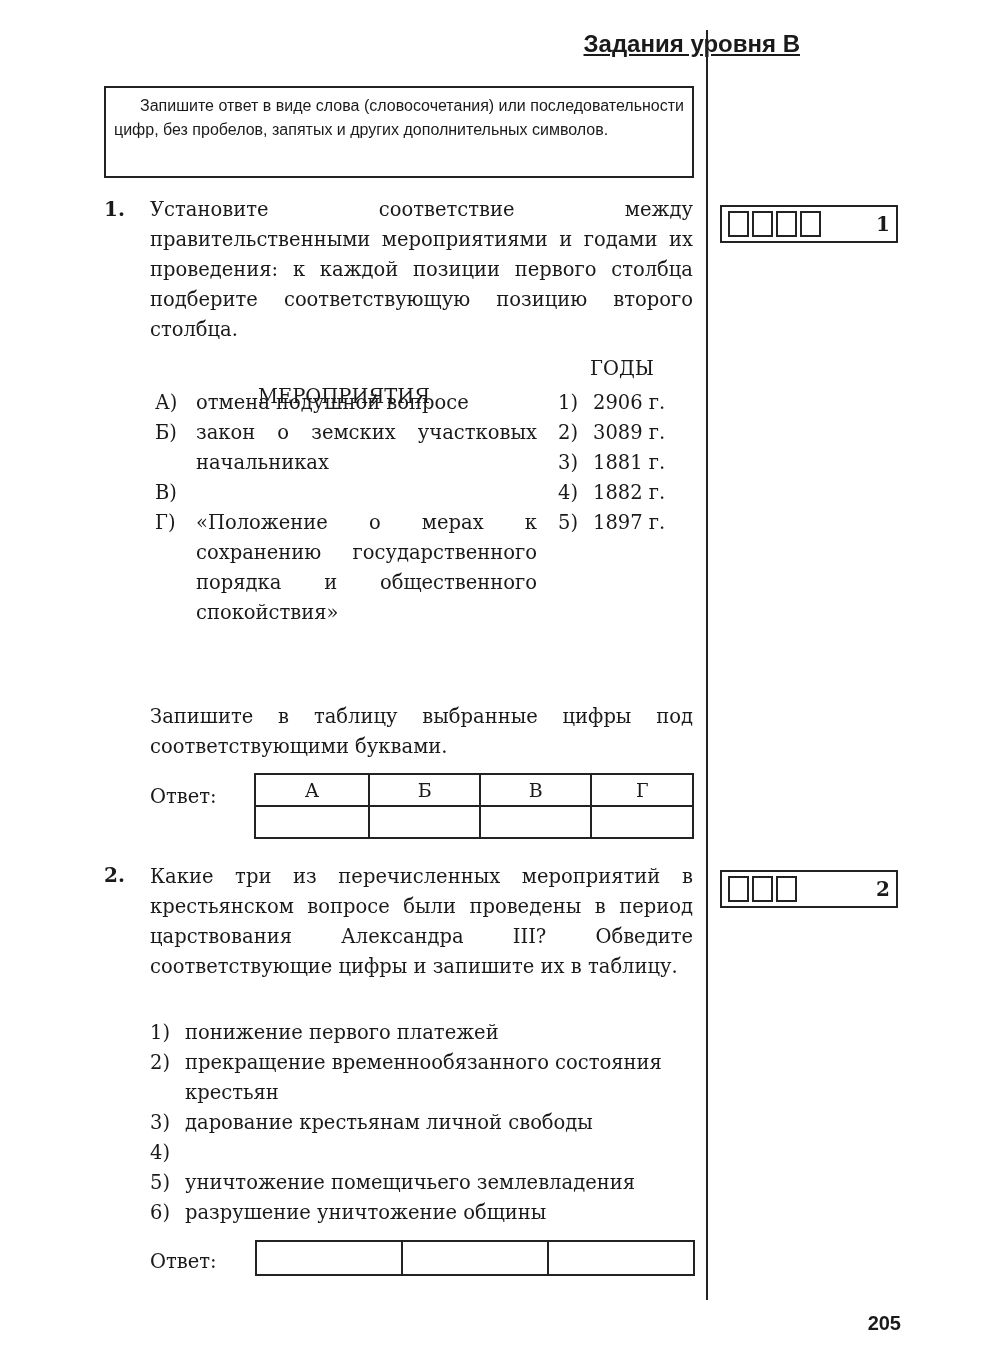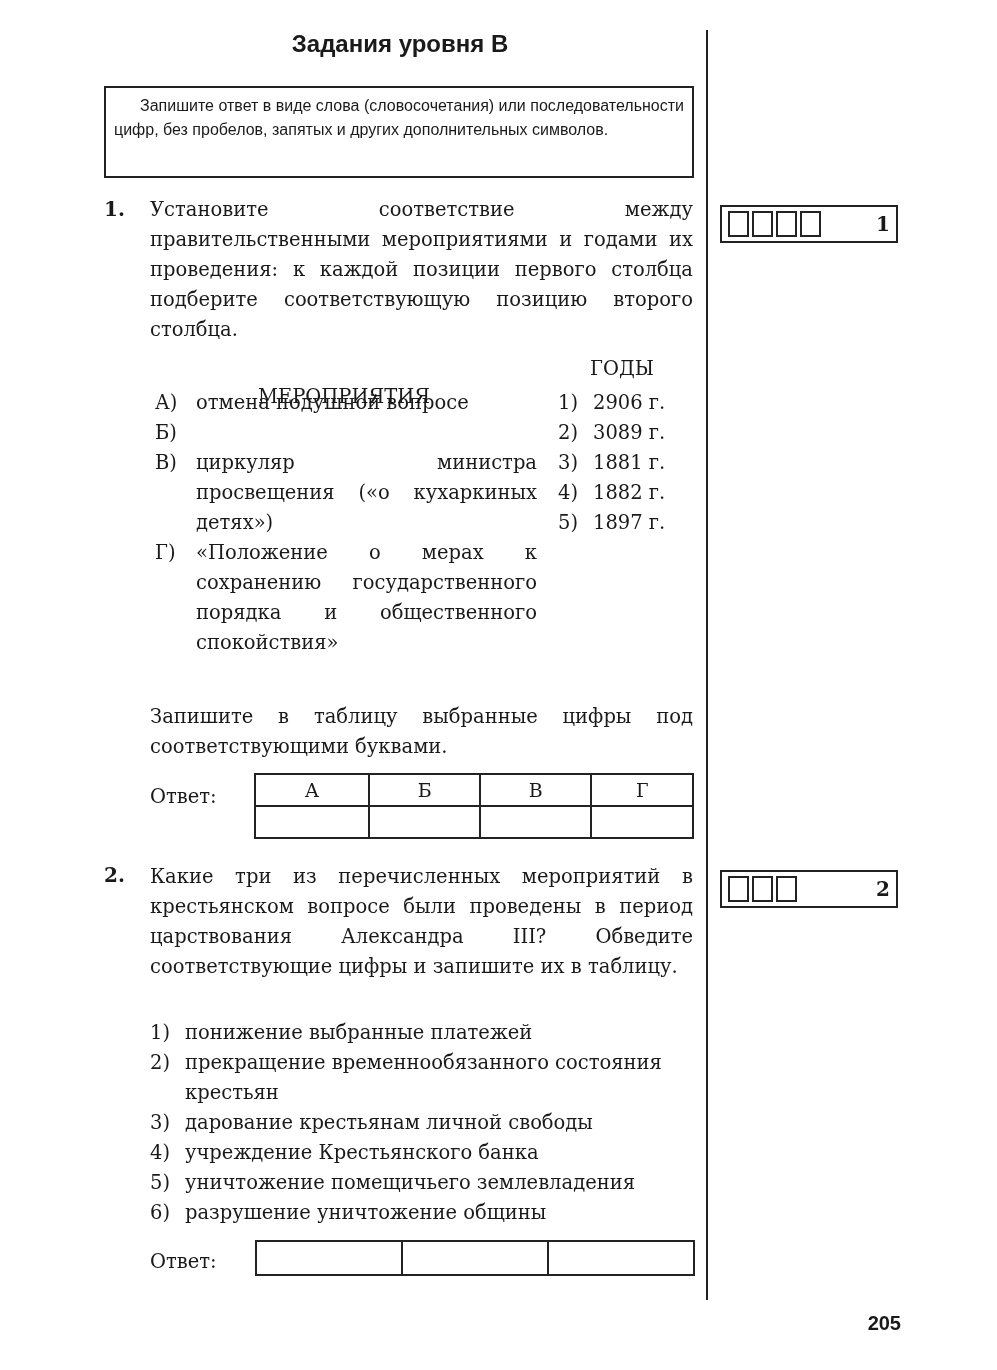--- a/index.html
+++ b/index.html
@@ -1,18 +1,18 @@
 <!DOCTYPE html>
 <html><head>
 <meta charset="utf-8">
 <style>
   html,body{margin:0;padding:0;background:#fff;}
   body{width:997px;height:1370px;position:relative;overflow:hidden;color:#1a1a1a;font-family:"DejaVu Serif","Liberation Serif",serif;}
   .abs{position:absolute;}
-  .title{left:0;width:800px;top:30px;text-align:center;font-family:"Liberation Sans",sans-serif;font-weight:bold;font-size:24px;}
+  .title{left:0;width:800px;top:30px;text-align:right;font-family:"Liberation Sans",sans-serif;font-weight:bold;font-size:24px;text-decoration:underline;}
   .instr{left:104px;top:86px;width:570px;height:82px;border:2px solid #222;padding:6px 8px 0 8px;font-family:"Liberation Sans",sans-serif;font-size:16px;line-height:24px;text-align:justify;}
   .instr p{margin:0;text-indent:26px;}
   .vline{left:706px;top:30px;width:2px;height:1270px;background:#222;}
   .task-num{font-weight:bold;font-size:20px;}
   .q{font-size:19.5px;line-height:30px;text-align:justify;}
   .row{font-size:19.5px;line-height:30px;}
   .lbl{display:inline-block;width:46px;}
   .ansbox{border:2px solid #222;height:34px;display:flex;align-items:center;padding:0 6px;}
   .cell{width:17px;height:22px;border:2px solid #222;margin-right:3px;}
   .ansnum{margin-left:auto;font-weight:bold;font-size:20px;}
@@ -37,24 +37,24 @@
 <div class="abs row" style="left:258px;top:354px;margin-top:28px;">МЕРОПРИЯТИЯ</div>
 <div class="abs row" style="left:590px;top:354px;">ГОДЫ</div>
 
 <div class="abs" style="left:155px;top:388px;width:382px;">
   <div class="row" style="display:flex;">
     <span class="lbl" style="width:41px;flex:none;">А)</span>
     <span style="text-align:justify;">отмена подушной вопросе</span>
   </div>
   <div class="row" style="display:flex;">
     <span class="lbl" style="width:41px;flex:none;">Б)</span>
+    <span style="text-align:justify;">закон о земских участковых начальниках</span>
   </div>
   <div class="row" style="display:flex;">
     <span class="lbl" style="width:41px;flex:none;">В)</span>
-    <span style="text-align:justify;">циркуляр министра просвещения («о кухаркиных детях»)</span>
   </div>
   <div class="row" style="display:flex;">
     <span class="lbl" style="width:41px;flex:none;">Г)</span>
     <span style="text-align:justify;">«Положение о мерах к сохранению государственного порядка и общественного спокойствия»</span>
   </div>
 </div>
 
 <div class="abs" style="left:558px;top:388px;width:130px;">
   <div class="row"><span class="lbl" style="width:35px;">1)</span><span>2906 г.</span></div>
   <div class="row"><span class="lbl" style="width:35px;">2)</span><span>3089 г.</span></div>
@@ -90,33 +90,32 @@
   <div class="cell"></div>
   <span class="ansnum">1</span>
 </div>
 
 <div class="abs task-num" style="left:104px;top:863px;">2.</div>
 <div class="abs q" style="left:150px;top:862px;width:543px;">Какие три из перечисленных мероприятий в крестьянском вопросе были проведены в период царствования Александра III? Обведите соответствующие цифры и запишите их в таблицу.</div>
 
 <div class="abs" style="left:150px;top:1018px;width:545px;">
   <div class="row" style="display:flex;">
       <span class="lbl" style="width:35px;flex:none;">1)</span>
-      <span>понижение выбранные платежей</span>
+      <span>понижение первого платежей</span>
     </div>
   <div class="row" style="display:flex;">
       <span class="lbl" style="width:35px;flex:none;">2)</span>
       <span>прекращение временнообязанного состояния крестьян</span>
     </div>
   <div class="row" style="display:flex;">
       <span class="lbl" style="width:35px;flex:none;">3)</span>
       <span>дарование крестьянам личной свободы</span>
     </div>
   <div class="row" style="display:flex;">
       <span class="lbl" style="width:35px;flex:none;">4)</span>
-      <span>учреждение Крестьянского банка</span>
     </div>
   <div class="row" style="display:flex;">
       <span class="lbl" style="width:35px;flex:none;">5)</span>
       <span>уничтожение помещичьего землевладения</span>
     </div>
   <div class="row" style="display:flex;">
       <span class="lbl" style="width:35px;flex:none;">6)</span>
       <span>разрушение уничтожение общины</span>
     </div>
 </div>

